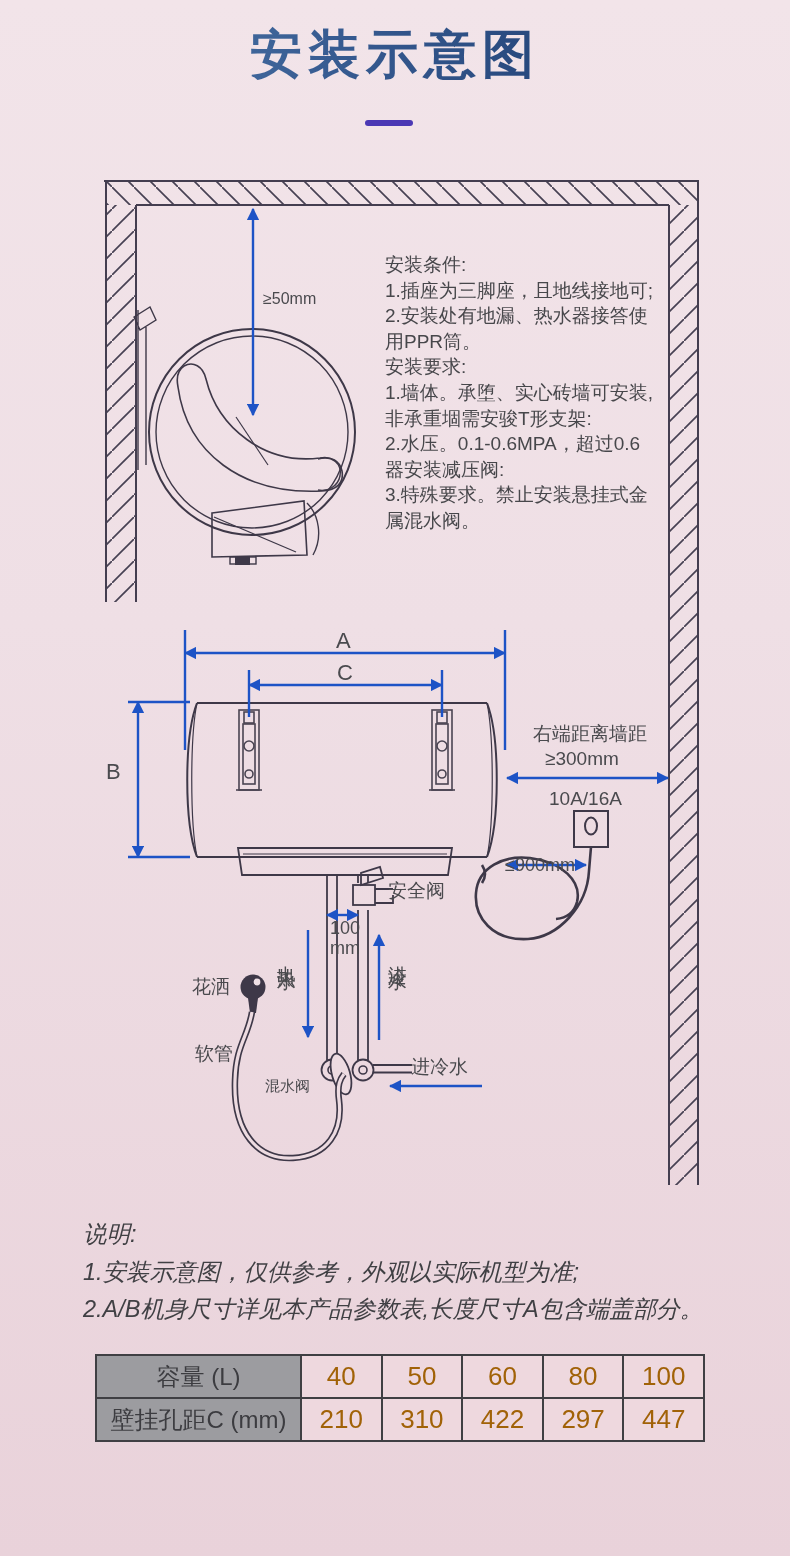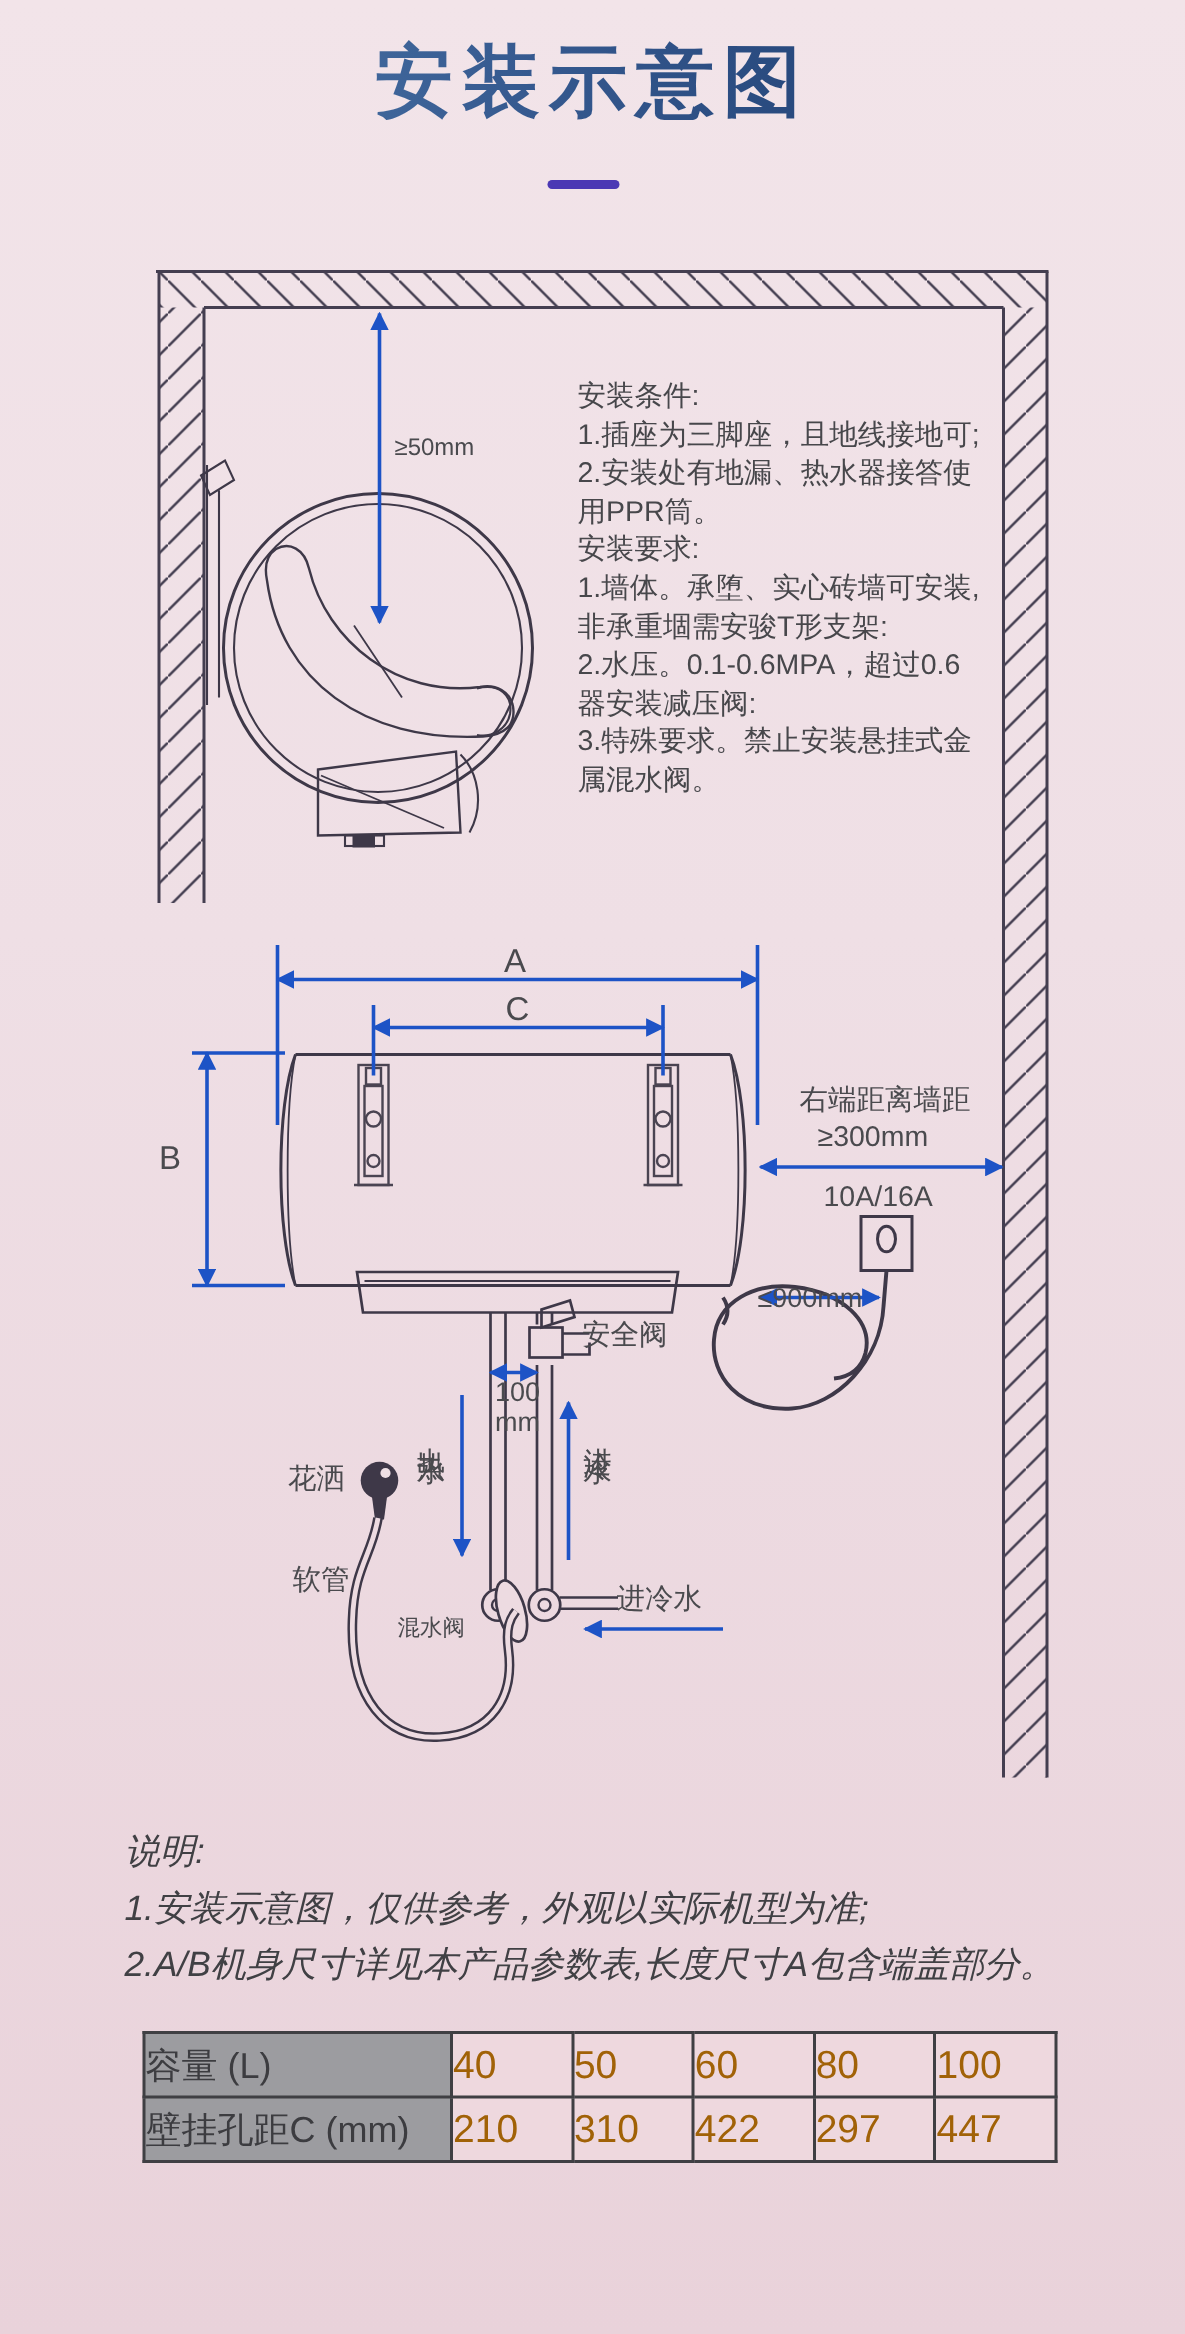--- a/index.html
+++ b/index.html
@@ -24,21 +24,21 @@
   }
   .notes{
     position:absolute;left:83px;top:1216px;width:680px;
     font-size:23.5px;line-height:37.5px;color:#404044;white-space:pre-line;font-style:italic;
   }
   .spec-table{
     position:absolute;left:95px;top:1354px;width:610px;height:84px;
     border-collapse:collapse;table-layout:fixed;
   }
   .spec-table td{
-    border:2px solid #3f3f43;vertical-align:middle;
+    border:2px solid #3f3f43;text-align:center;vertical-align:middle;
     height:41px;padding:0;
   }
   .spec-table td.rowlabel{width:203px;background:#9c9ca0;color:#3c3c40;font-size:24px;font-weight:500;}
   .spec-table td.val{background:#eed8de;color:#a16207;font-size:26px;}
 </style>
 </head>
 <body>
 
 <div class="page">
 

